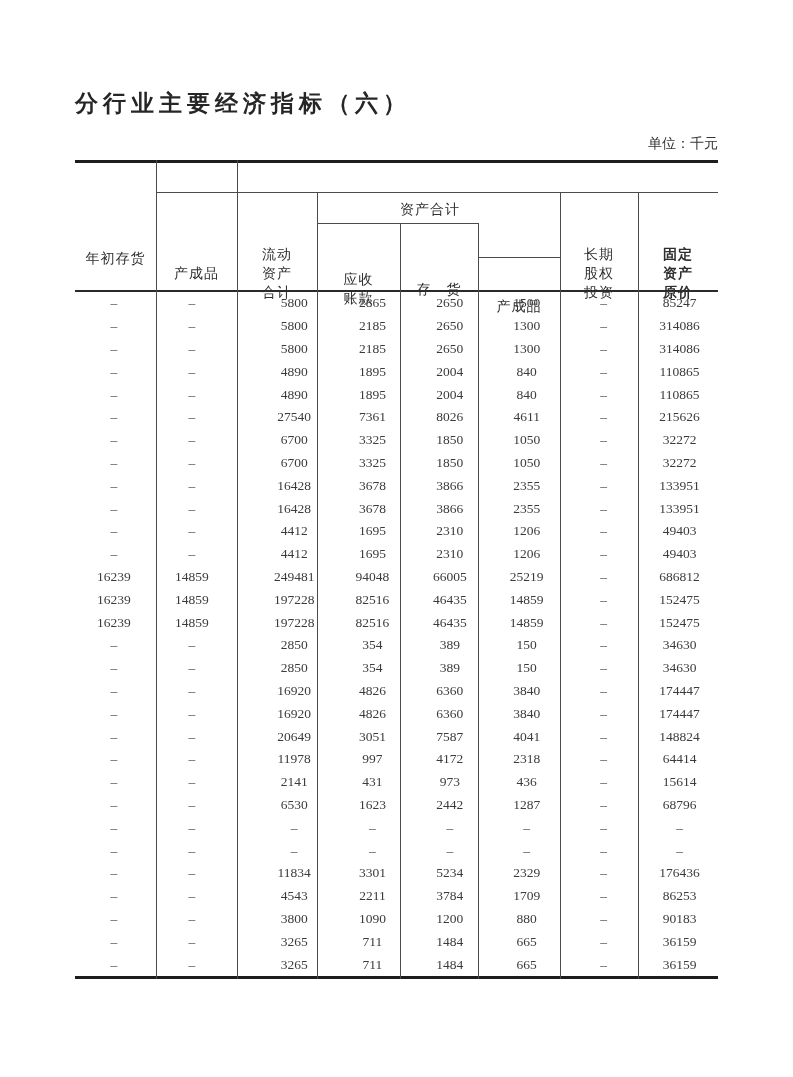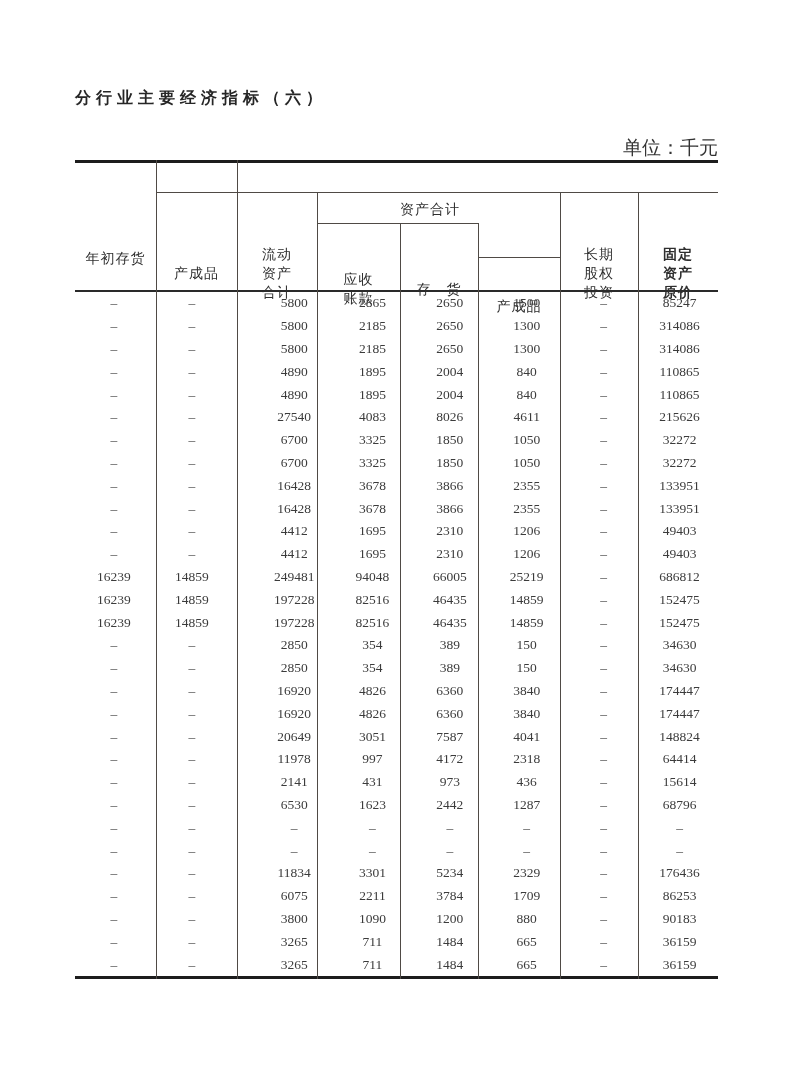--- a/index.html
+++ b/index.html
@@ -7,32 +7,32 @@
   body {
     width: 793px; height: 1077px;
     position: relative;
     font-family: "Liberation Serif", "DejaVu Serif", serif;
     color: #3a3a3a;
     overflow: hidden;
   }
   .page-title {
     position: absolute;
     left: 75px; top: 88px;
-    font-size: 16px;
+    font-size: 23px;
     font-weight: bold;
     letter-spacing: 5px;
     color: #262626;
     white-space: nowrap;
   }
   .unit-label {
     position: absolute;
     top: 135px;
     left: 75px; width: 643px;
     text-align: right;
-    font-size: 19px;
+    font-size: 14px;
     color: #333333;
   }
   .tbl {
     position: absolute;
     left: 75px; top: 160px;
     width: 643px; height: 819px;
   }
   .line { position: absolute; background: #4f4a45; }
   .line.thick { background: #1d1d1d; }
   
@@ -177,21 +177,21 @@
         <div class="cell c3">1895</div>
         <div class="cell c4">2004</div>
         <div class="cell c5">840</div>
         <div class="cell c6">–</div>
         <div class="cell c7">110865</div>
       </div>
       <div class="row">
         <div class="cell c0">–</div>
         <div class="cell c1">–</div>
         <div class="cell c2">27540</div>
-        <div class="cell c3">4083</div>
+        <div class="cell c3">7361</div>
         <div class="cell c4">8026</div>
         <div class="cell c5">4611</div>
         <div class="cell c6">–</div>
         <div class="cell c7">215626</div>
       </div>
       <div class="row">
         <div class="cell c0">–</div>
         <div class="cell c1">–</div>
         <div class="cell c2">6700</div>
         <div class="cell c3">3325</div>
@@ -386,21 +386,21 @@
         <div class="cell c2">11834</div>
         <div class="cell c3">3301</div>
         <div class="cell c4">5234</div>
         <div class="cell c5">2329</div>
         <div class="cell c6">–</div>
         <div class="cell c7">176436</div>
       </div>
       <div class="row">
         <div class="cell c0">–</div>
         <div class="cell c1">–</div>
-        <div class="cell c2">6075</div>
+        <div class="cell c2">4543</div>
         <div class="cell c3">2211</div>
         <div class="cell c4">3784</div>
         <div class="cell c5">1709</div>
         <div class="cell c6">–</div>
         <div class="cell c7">86253</div>
       </div>
       <div class="row">
         <div class="cell c0">–</div>
         <div class="cell c1">–</div>
         <div class="cell c2">3800</div>

